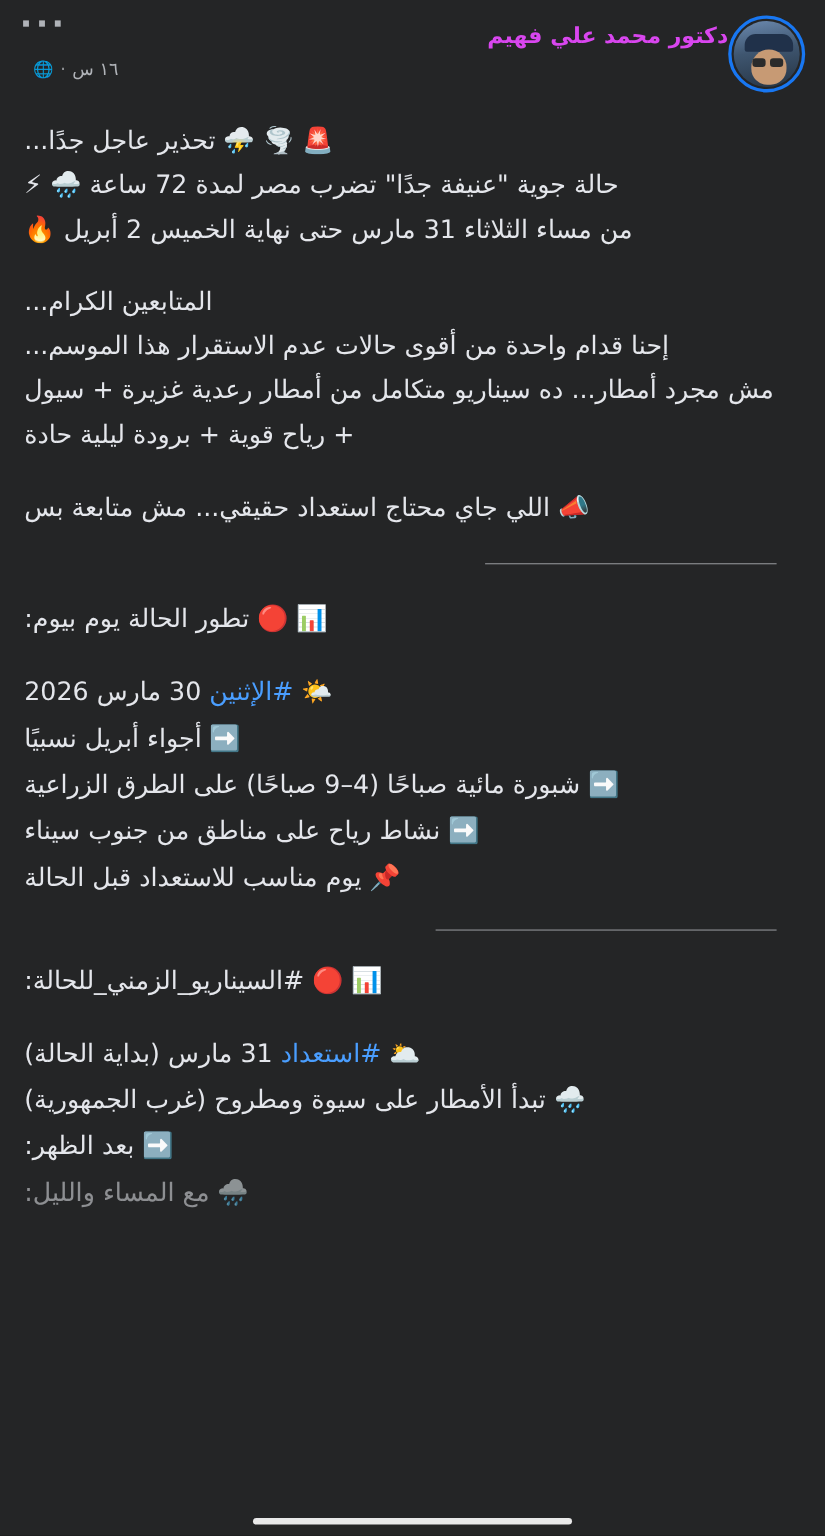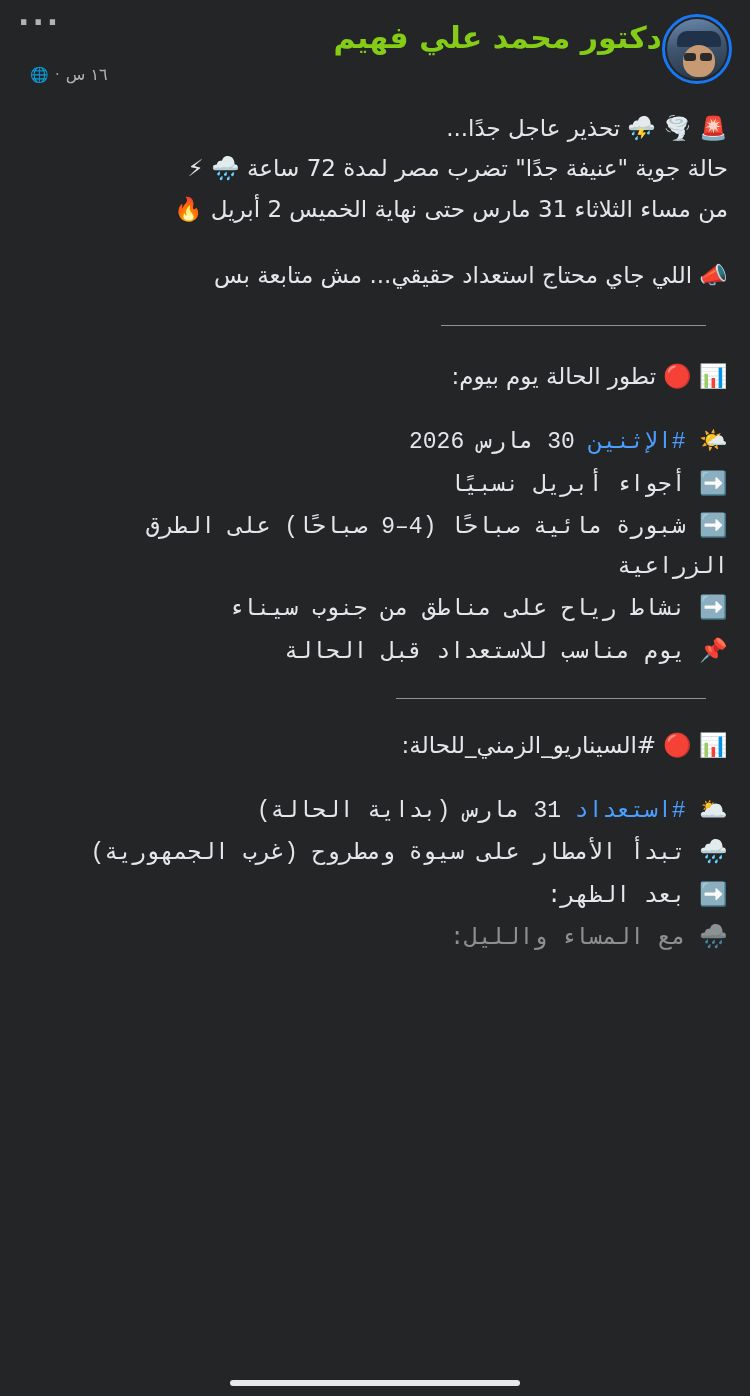--- a/index.html
+++ b/index.html
@@ -66,23 +66,23 @@
   .avatar .glass-l { left: 17px; }
   .avatar .glass-r { left: 33px; }
 
   .head-text {
     flex: 1 1 auto;
     text-align: right;
     padding-top: 6px;
     padding-left: 12px;
   }
   .author {
-    font-size: 30px;
+    font-size: 20px;
     font-weight: bold;
-    color: #84cc16;
+    color: #d946ef;
     letter-spacing: 0;
     line-height: 1.2;
   }
   .meta {
     margin-top: 9px;
     font-size: 16px;
     color: #b0b3b8;
     display: flex;
     align-items: center;
     justify-content: flex-end;
@@ -101,21 +101,21 @@
     color: #b0b3b8;
     font-size: 30px;
     line-height: 18px;
     letter-spacing: 3px;
     font-weight: bold;
   }
 
   
   .body {
     direction: rtl;
-    text-align: right;
+    text-align: left;
     padding: 20px 22px 0 22px;
     font-size: 23px;
     line-height: 1.75;
     color: #e4e6eb;
   }
   .body p { margin: 0; }
   .blk { margin-bottom: 26px; }
   .blk.tight { margin-bottom: 0; }
   .line { display: block; }
 
@@ -136,21 +136,21 @@
   }
   .sep2::after {
     content: "ءء";
     position: absolute;
     right: 303px;
     top: -16px;
     font-size: 15px;
     color: #c6c8cb;
   }
 
-  .list .line { margin-bottom: 2px; font-family: Liberation Mono, monospace; }
+  .list .line { margin-bottom: 2px; }
 
   .fade-bottom {
     position: absolute;
     left: 0; right: 0; bottom: 0;
     height: 70px;
     background: linear-gradient(to bottom, rgba(36,37,38,0) 0%, #242526 55%);
     pointer-events: none;
   }
 
   .home-indicator {
@@ -194,20 +194,25 @@
   </div>
 
   <div class="body">
 
     <div class="blk">
       <p class="line">🚨 🌪️ ⛈️ تحذير عاجل جدًا...</p>
       <p class="line">حالة جوية "عنيفة جدًا" تضرب مصر لمدة 72 ساعة 🌧️ ⚡</p>
       <p class="line">من مساء الثلاثاء 31 مارس حتى نهاية الخميس 2 أبريل 🔥</p>
     </div>
 
+    <div class="blk">
+      <p class="line">المتابعين الكرام...</p>
+      <p class="line">إحنا قدام واحدة من أقوى حالات عدم الاستقرار هذا الموسم...</p>
+      <p class="line">مش مجرد أمطار... ده سيناريو متكامل من أمطار رعدية غزيرة + سيول + رياح قوية + برودة ليلية حادة</p>
+    </div>
 
     <div class="blk">
       <p class="line">📣 اللي جاي محتاج استعداد حقيقي... مش متابعة بس</p>
     </div>
 
     <hr class="sep">
 
     <div class="blk">
       <p class="line">📊 🔴 تطور الحالة يوم بيوم:</p>
     </div>

